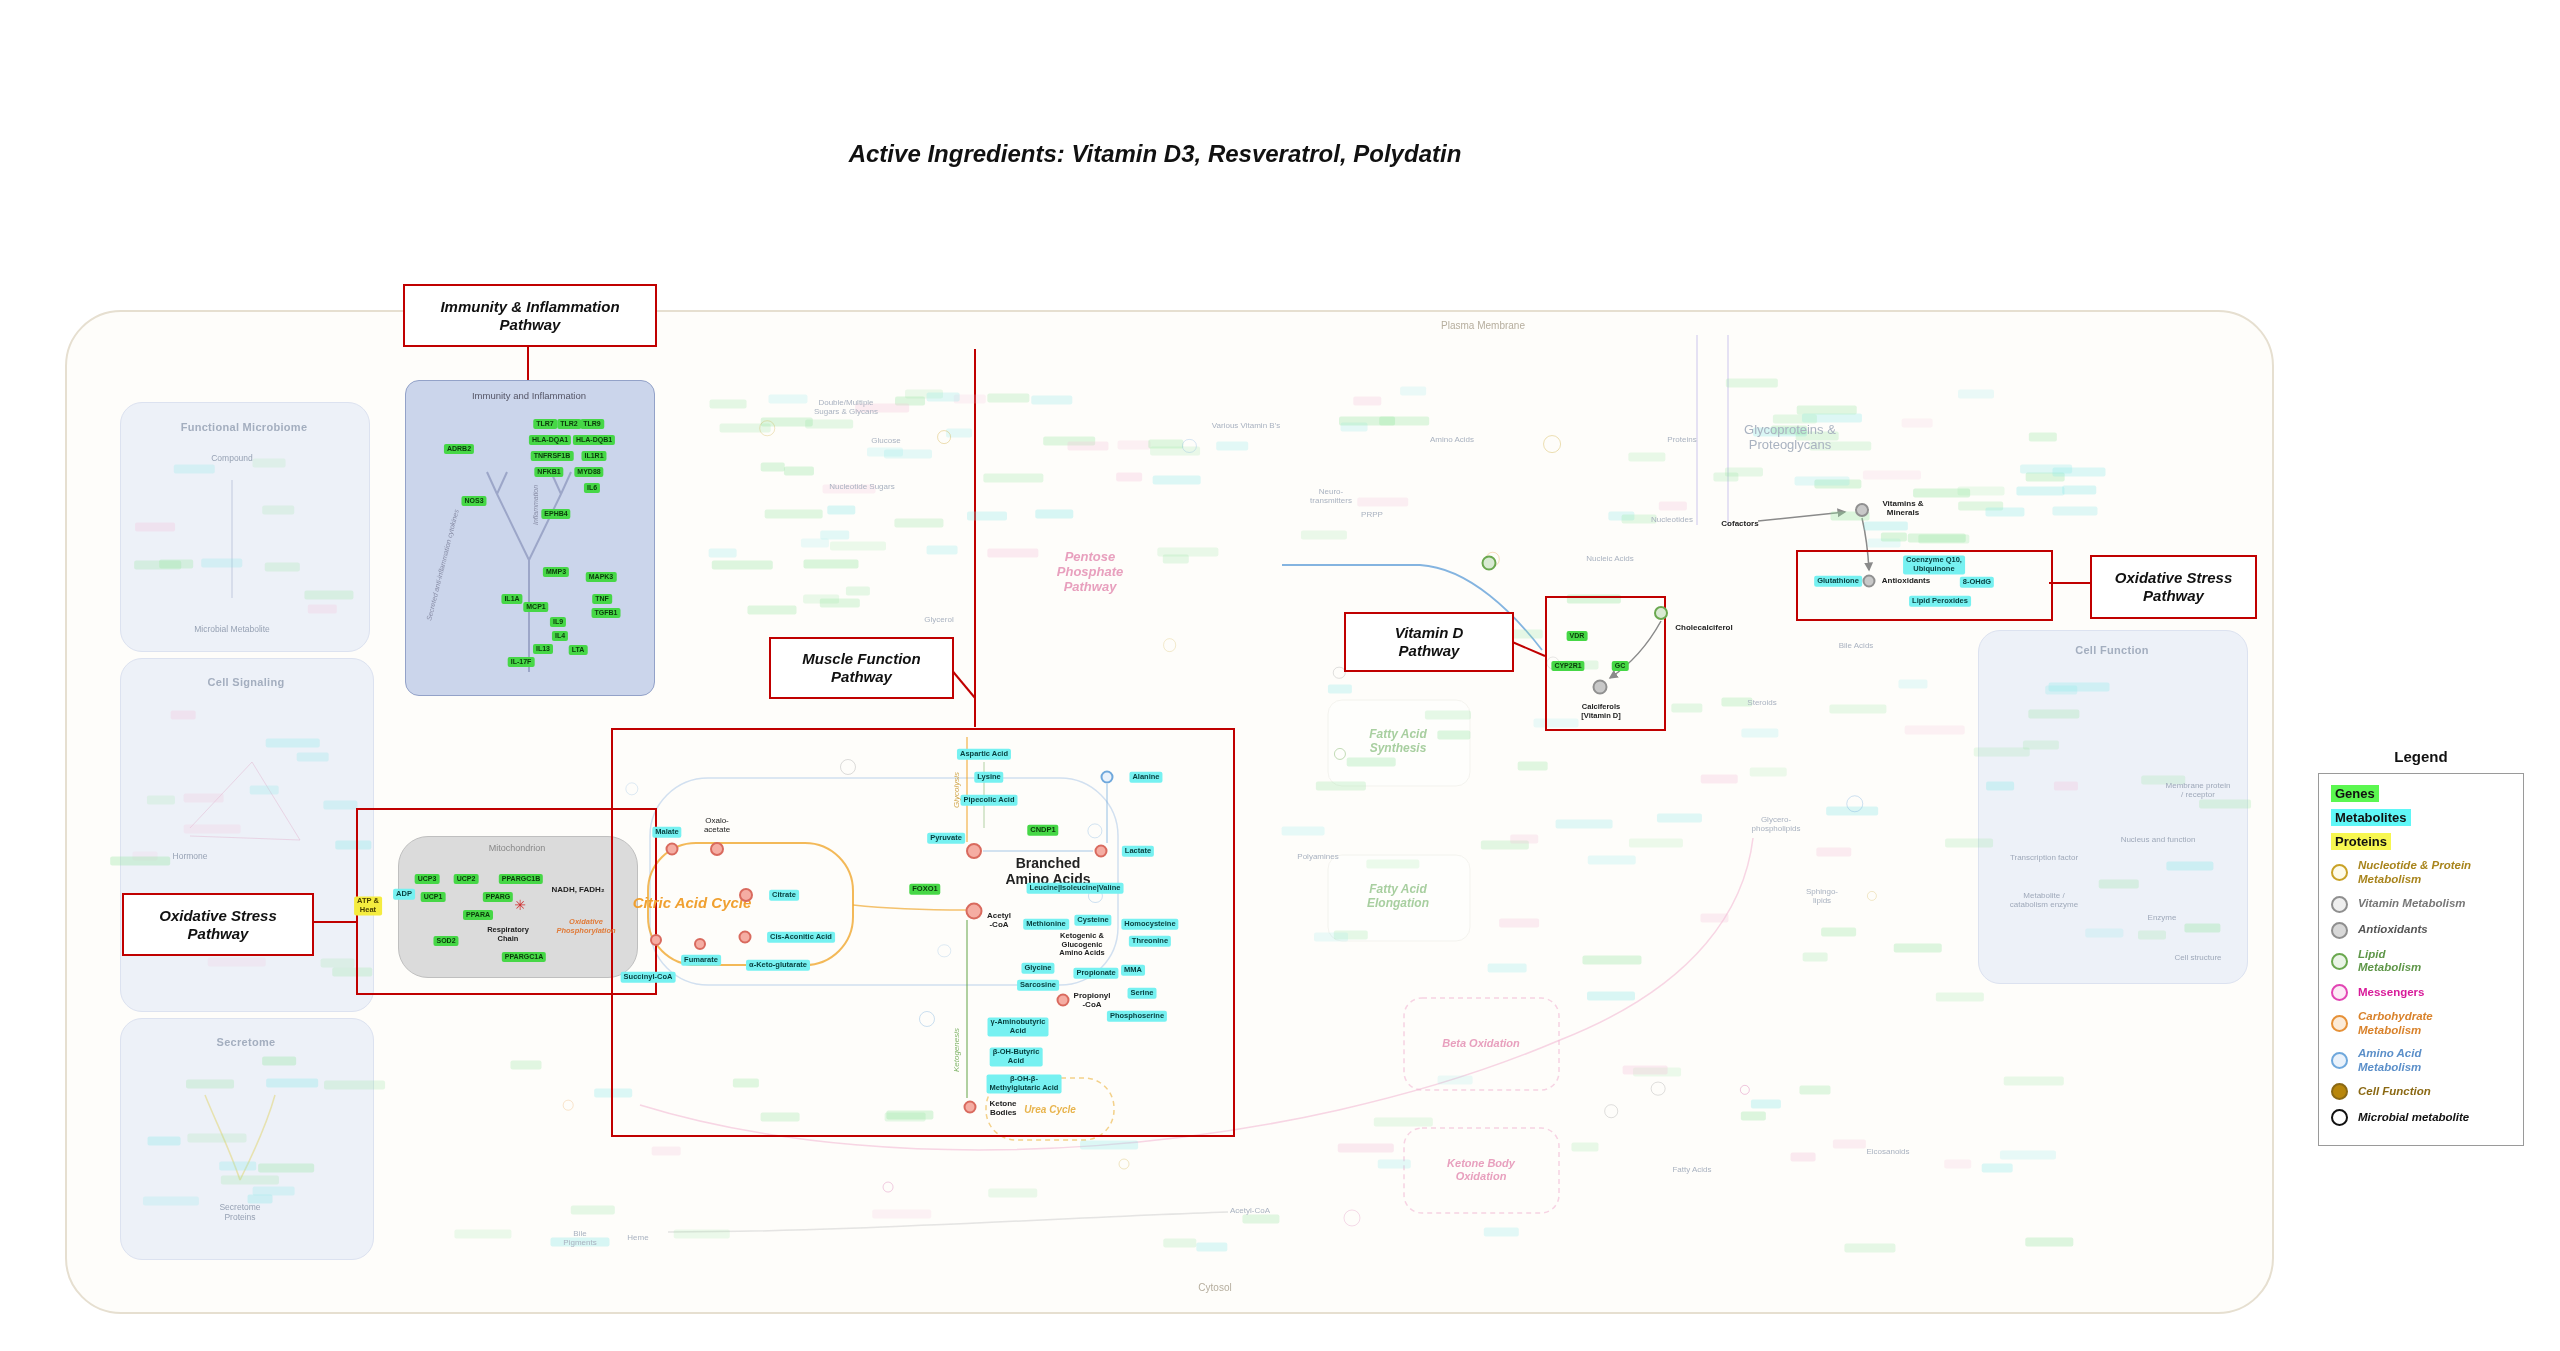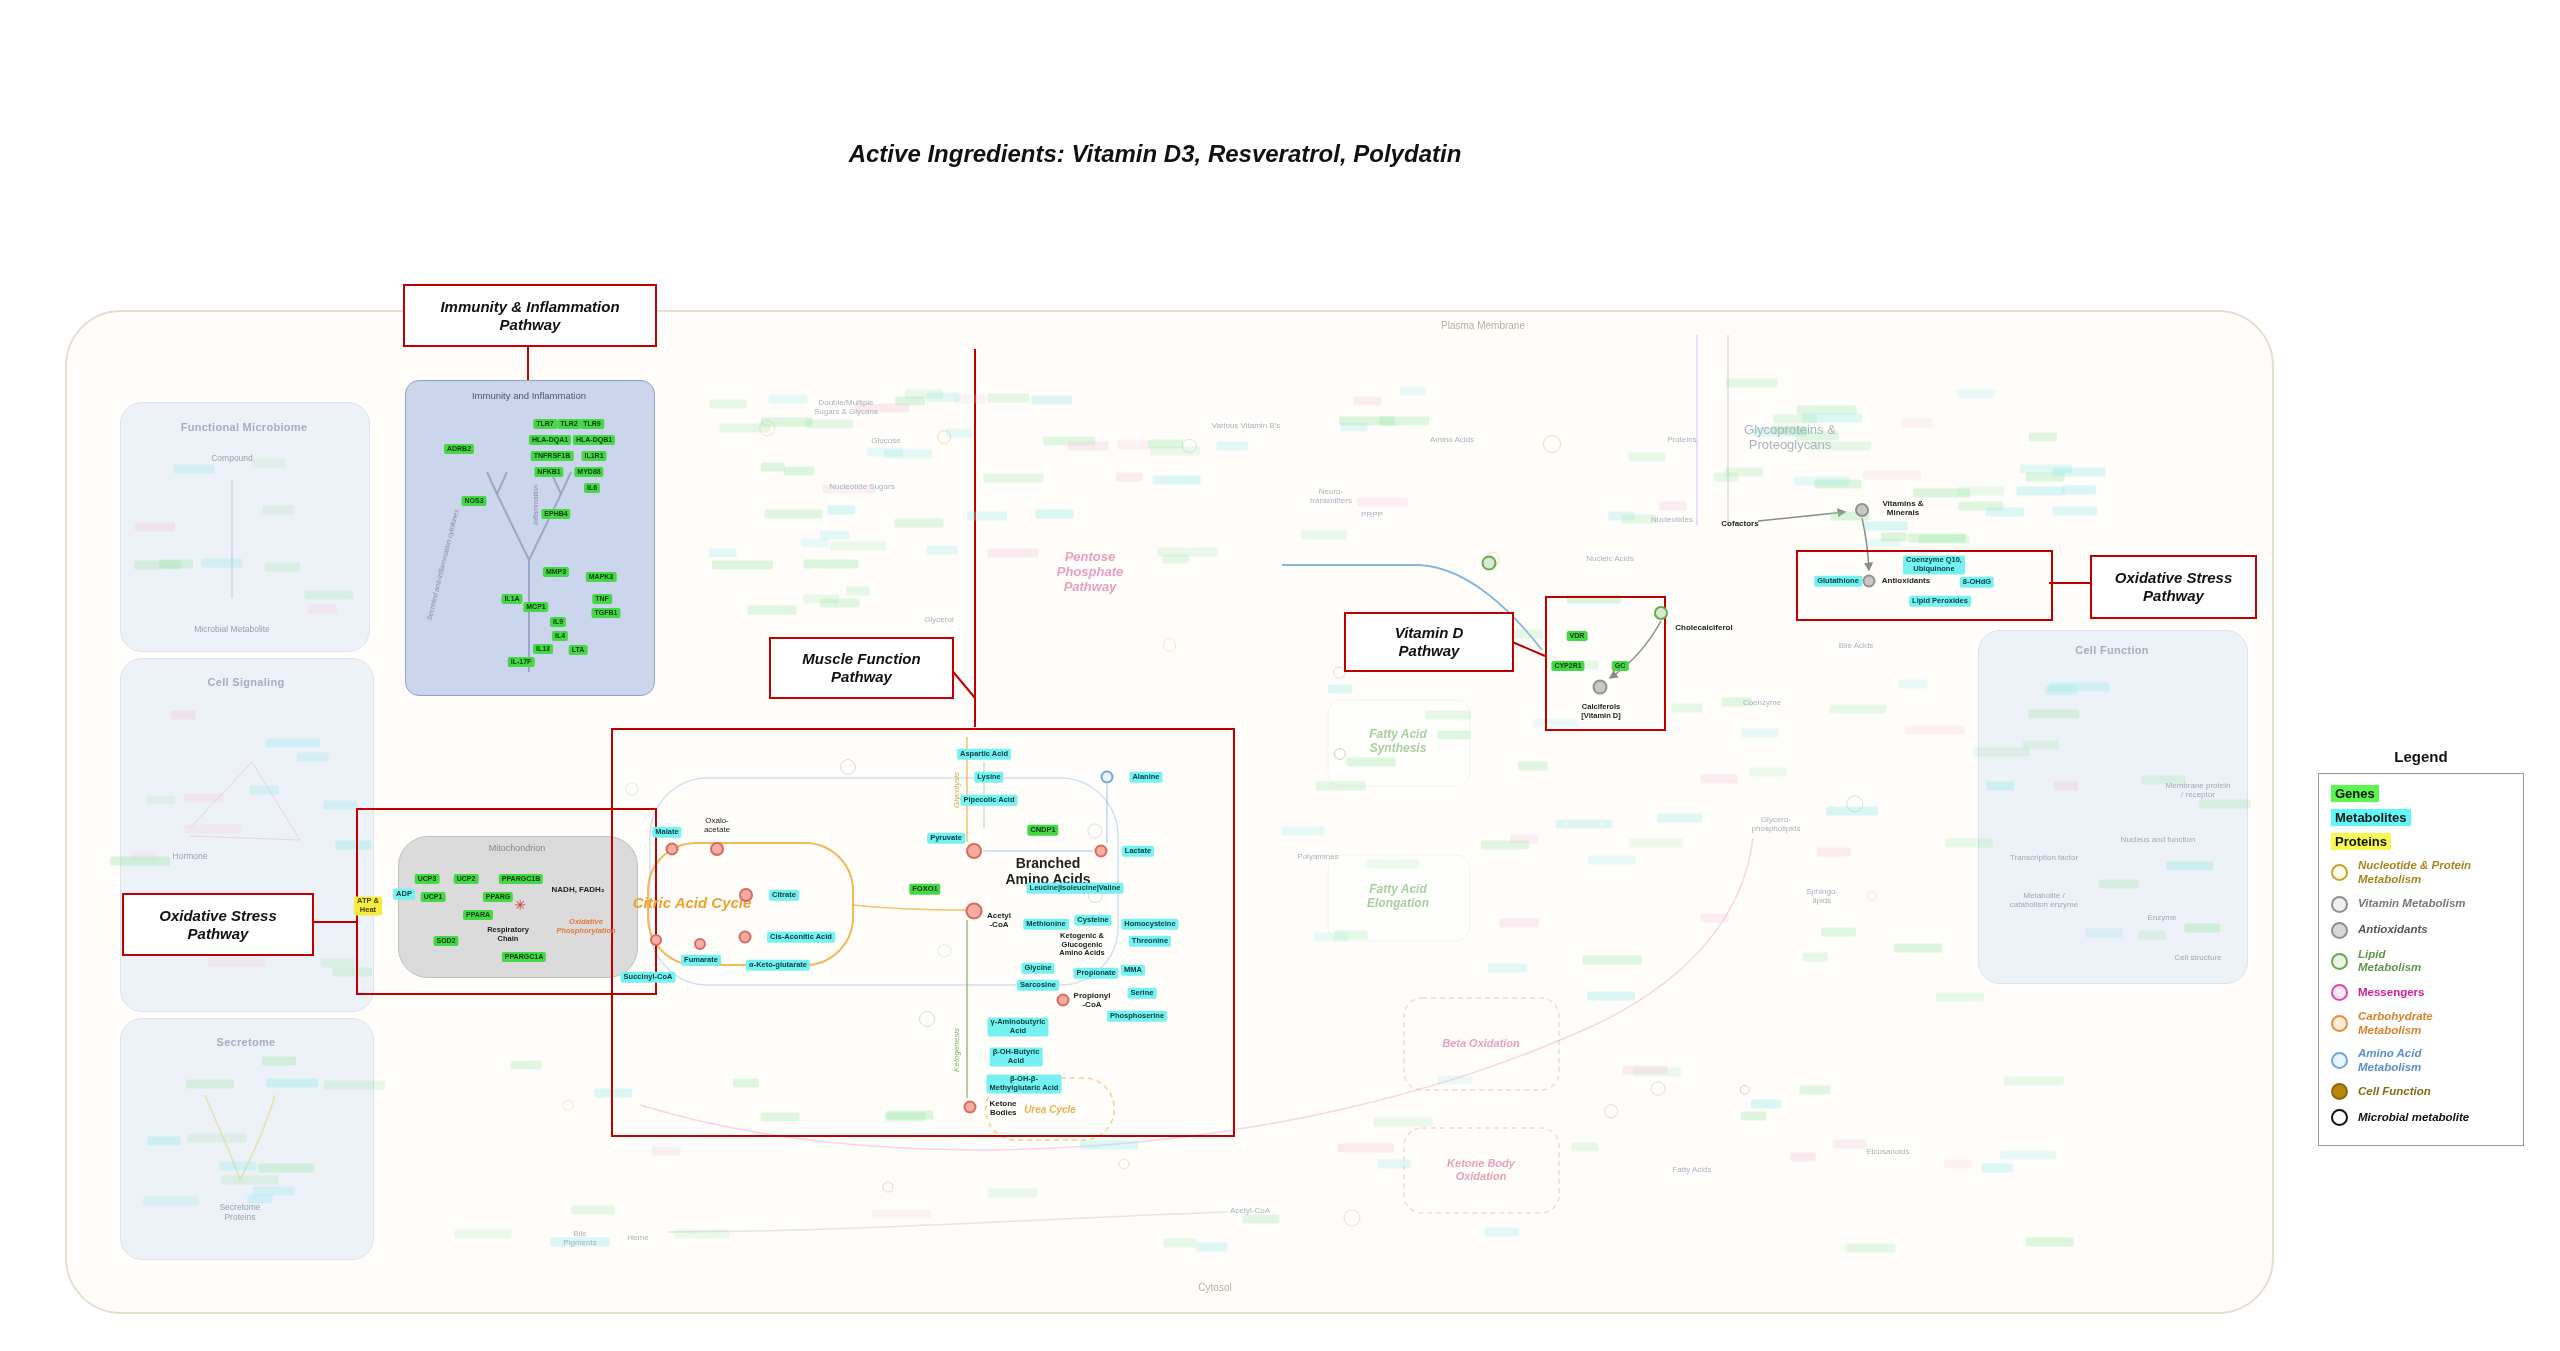--- a/index.html
+++ b/index.html
@@ -418,21 +418,21 @@
       <div class="pos lbl" style="left: 1331px; top: 496px; font-size: 8px; color: rgb(169, 178, 192); transform: translate(-50%, -50%);">Neuro-
 transmitters</div>
       <div class="pos lbl" style="left: 1452px; top: 440px; font-size: 8px; color: rgb(169, 178, 192); transform: translate(-50%, -50%);">Amino Acids</div>
       <div class="pos lbl" style="left: 1682px; top: 440px; font-size: 8px; color: rgb(169, 178, 192); transform: translate(-50%, -50%);">Proteins</div>
       <div class="pos lbl" style="left: 1790px; top: 438px; font-size: 13px; color: rgb(169, 178, 192); transform: translate(-50%, -50%);">Glycoproteins &amp;
 Proteoglycans</div>
       <div class="pos lbl" style="left: 1372px; top: 515px; font-size: 8px; color: rgb(169, 178, 192); transform: translate(-50%, -50%);">PRPP</div>
       <div class="pos lbl" style="left: 1672px; top: 520px; font-size: 8px; color: rgb(169, 178, 192); transform: translate(-50%, -50%);">Nucleotides</div>
       <div class="pos lbl" style="left: 1610px; top: 559px; font-size: 8px; color: rgb(169, 178, 192); transform: translate(-50%, -50%);">Nucleic Acids</div>
       <div class="pos lbl" style="left: 1856px; top: 646px; font-size: 8px; color: rgb(169, 178, 192); transform: translate(-50%, -50%);">Bile Acids</div>
-      <div class="pos lbl" style="left: 1762px; top: 703px; font-size: 8px; color: rgb(169, 178, 192); transform: translate(-50%, -50%);">Coenzyme</div>
+      <div class="pos lbl" style="left: 1762px; top: 703px; font-size: 8px; color: rgb(169, 178, 192); transform: translate(-50%, -50%);">Steroids</div>
       <div class="pos lbl" style="left: 1776px; top: 824px; font-size: 8px; color: rgb(169, 178, 192); transform: translate(-50%, -50%);">Glycero-
 phospholipids</div>
       <div class="pos lbl" style="left: 1822px; top: 896px; font-size: 8px; color: rgb(169, 178, 192); transform: translate(-50%, -50%);">Sphingo-
 lipids</div>
       <div class="pos lbl" style="left: 1318px; top: 857px; font-size: 8px; color: rgb(169, 178, 192); transform: translate(-50%, -50%);">Polyamines</div>
       <div class="pos lbl" style="left: 1250px; top: 1211px; font-size: 8px; color: rgb(169, 178, 192); transform: translate(-50%, -50%);">Acetyl-CoA</div>
       <div class="pos lbl" style="left: 1692px; top: 1170px; font-size: 8px; color: rgb(169, 178, 192); transform: translate(-50%, -50%);">Fatty Acids</div>
       <div class="pos lbl" style="left: 1888px; top: 1152px; font-size: 8px; color: rgb(169, 178, 192); transform: translate(-50%, -50%);">Eicosanoids</div>
       <div class="pos lbl" style="left: 580px; top: 1238px; font-size: 8px; color: rgb(169, 178, 192); transform: translate(-50%, -50%);">Bile
 Pigments</div>

